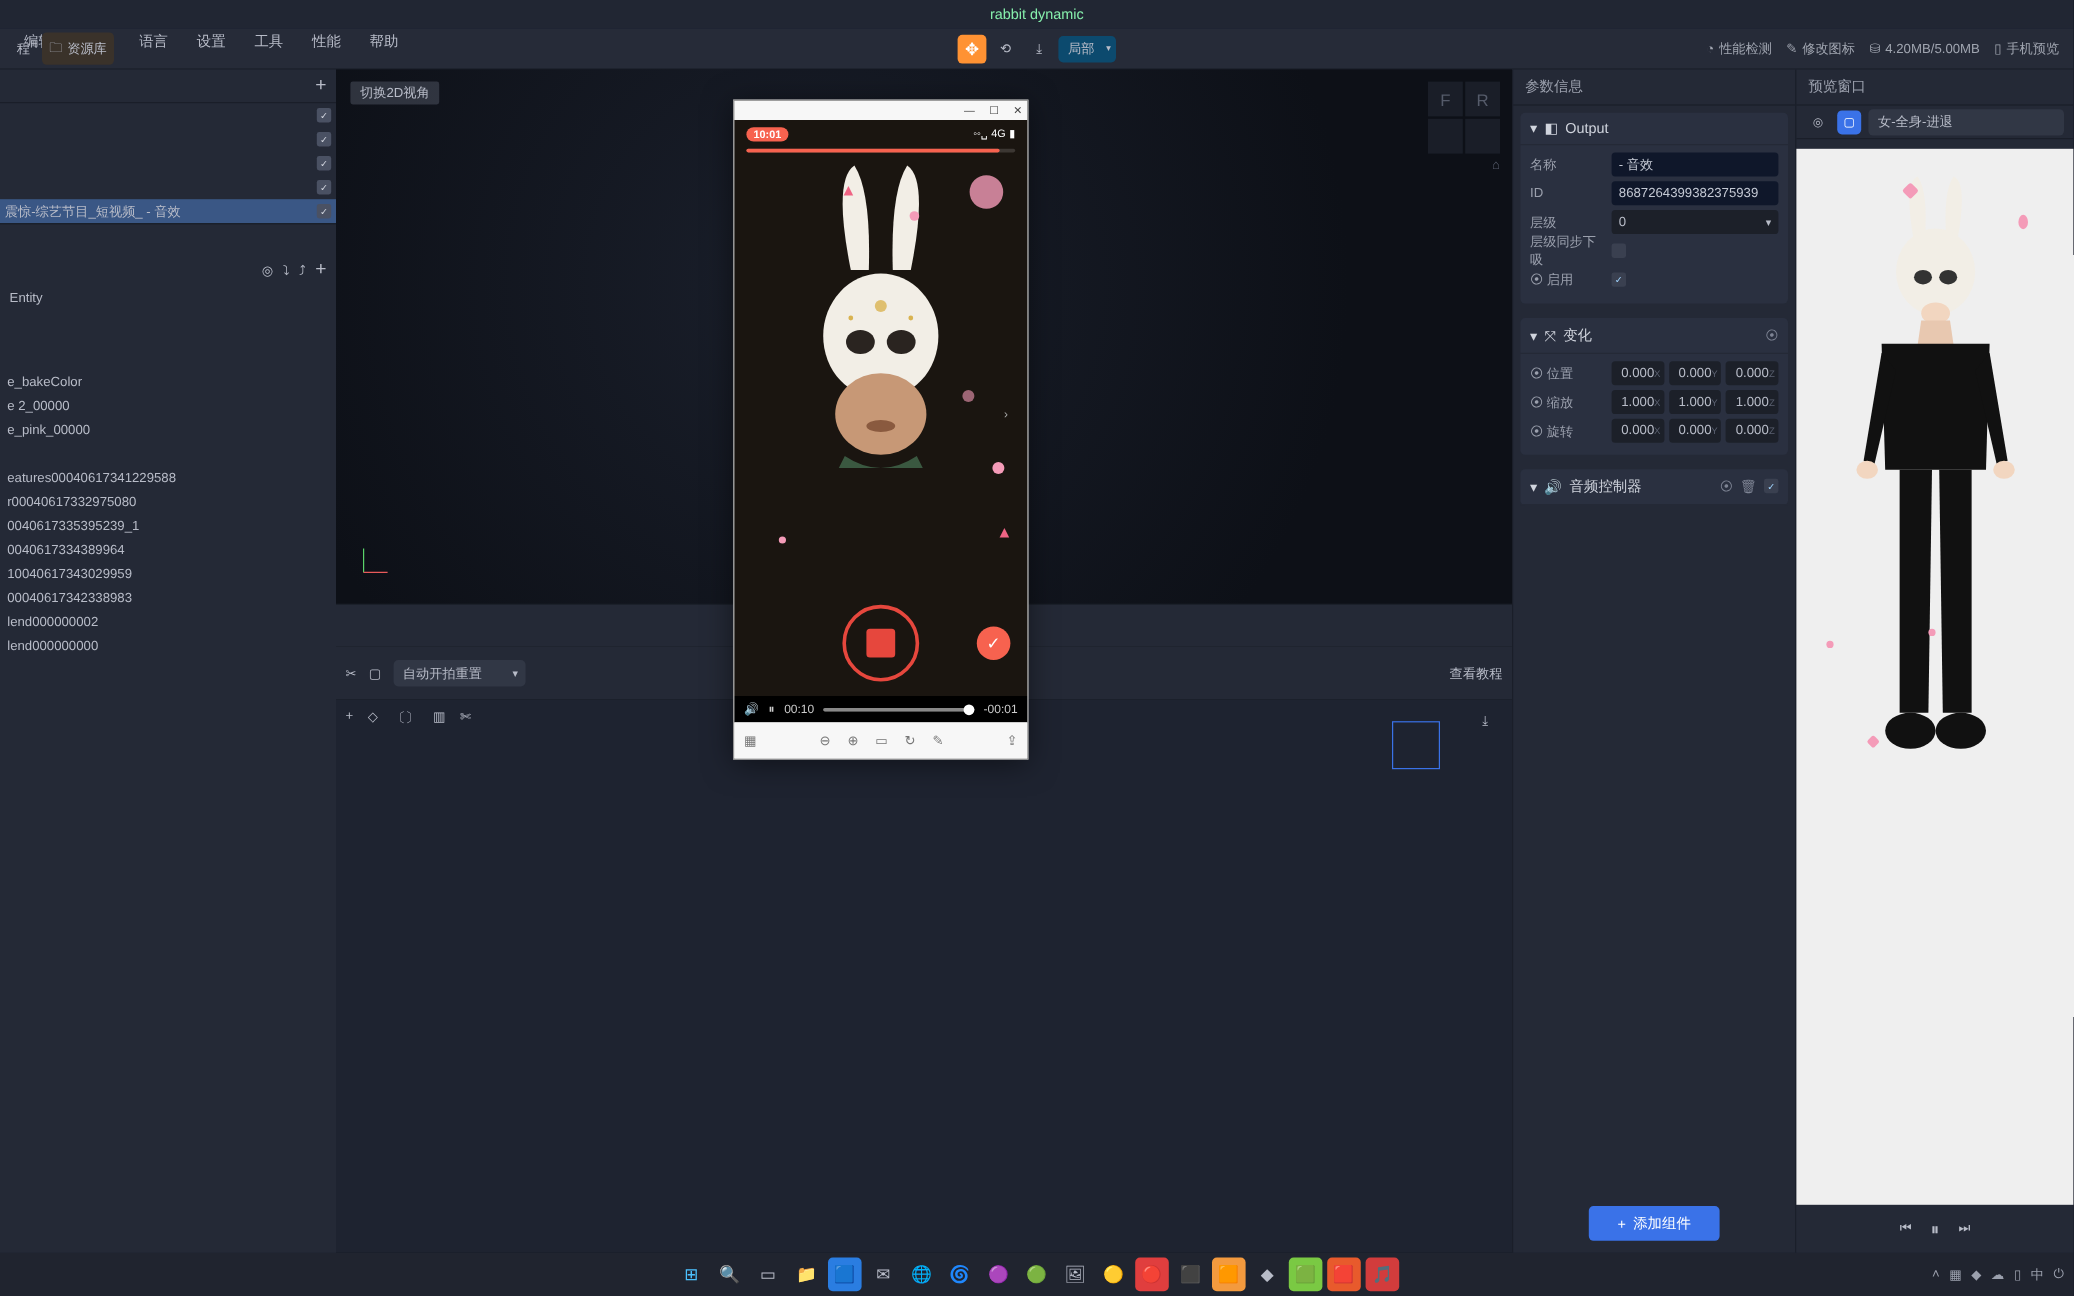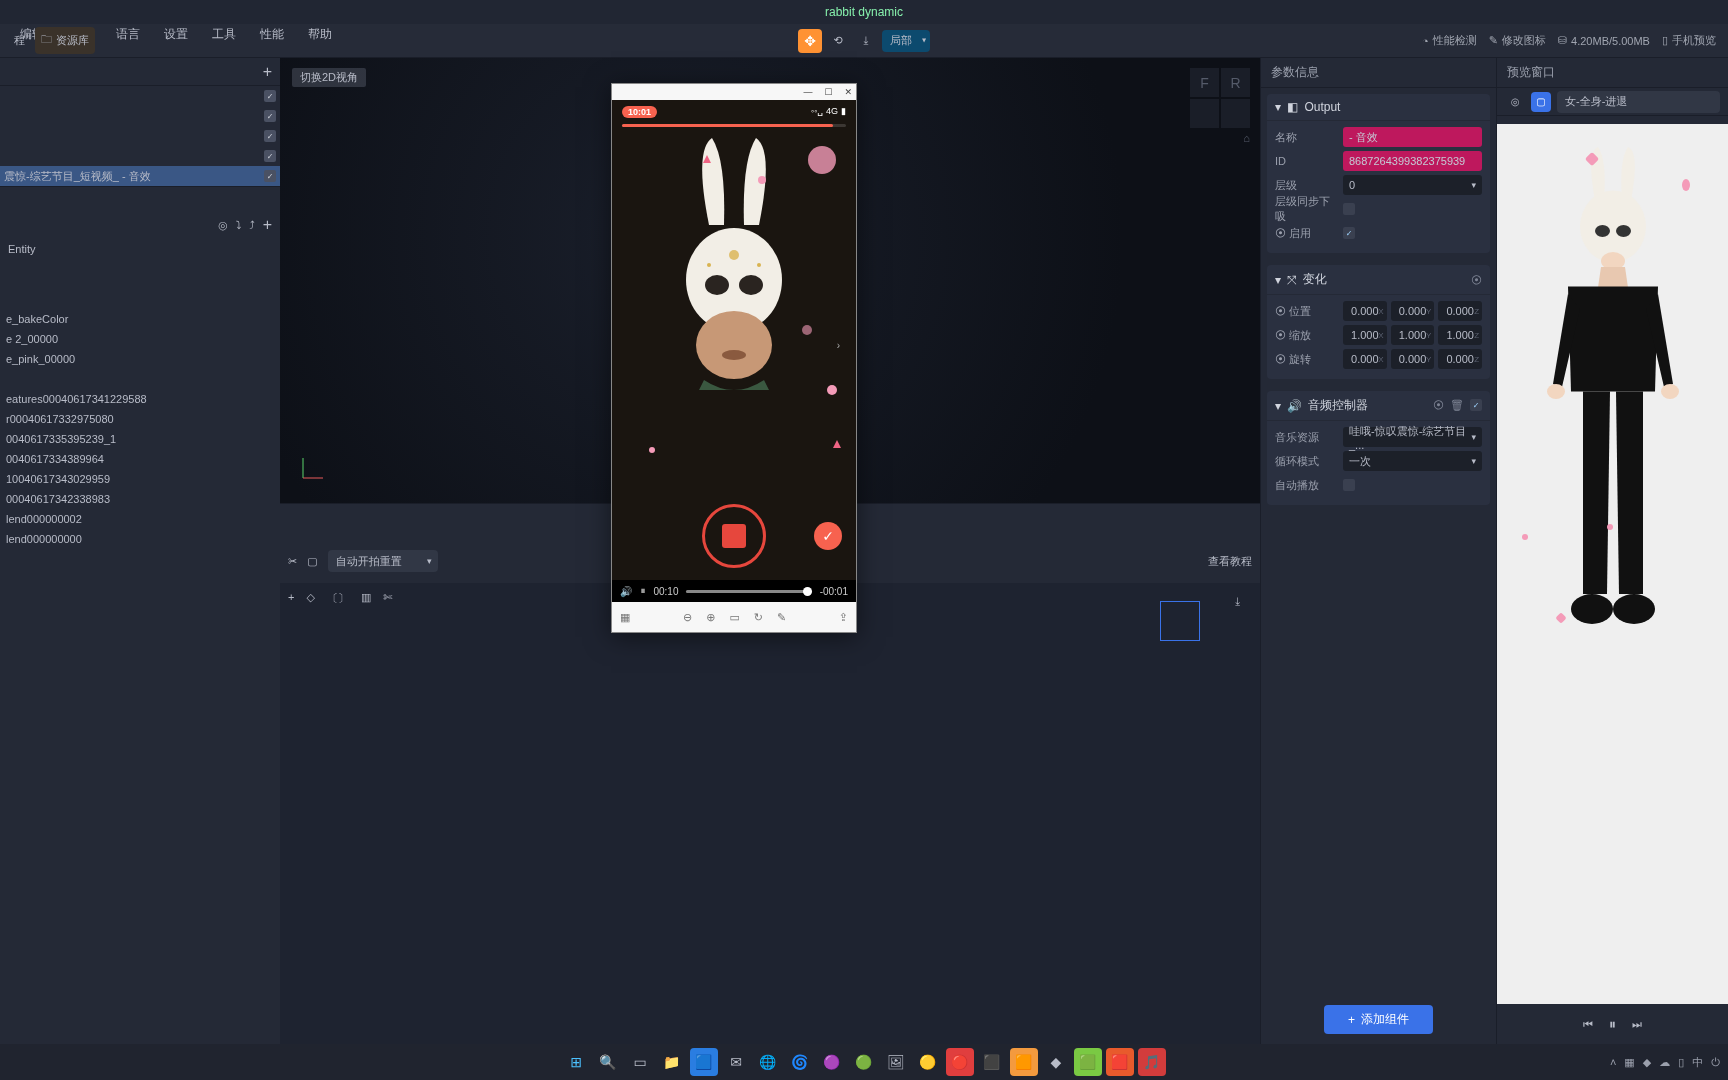--- a/index.html
+++ b/index.html
@@ -53,21 +53,21 @@
 .tl-select::after { content: '▾'; position: absolute; right: 6px; font-size: 9px; }
 
 .right-panel { width: 236px; background: #242936; display: flex; flex-direction: column; border-left: 1px solid #1a1e29; }
 .section-title { padding: 6px 10px; font-size: 12px; color: #9ba0ad; border-bottom: 1px solid #1a1e29; }
 .inspector-section { background: #2a3040; margin: 6px; border-radius: 4px; padding: 0; }
 .sec-head { display: flex; align-items: center; padding: 6px 8px; gap: 6px; font-size: 12px; color: #d0d4dd; border-bottom: 1px solid #242936; }
 .sec-head.just { justify-content: space-between; }
 .sec-body { padding: 4px 8px 8px 8px; }
 .prop-row { display: flex; align-items: center; height: 24px; gap: 8px; }
 .prop-row .lbl { width: 60px; font-size: 11px; color: #9ba0ad; display:flex; align-items:center; gap:3px;}
-.prop-input { flex: 1; background: #be185d; border-radius: 3px; height: 20px; padding: 0 6px; display: flex; align-items: center; font-size: 11px; color: #c4c9d4; }
+.prop-input { flex: 1; background: #0f172a; border-radius: 3px; height: 20px; padding: 0 6px; display: flex; align-items: center; font-size: 11px; color: #c4c9d4; }
 .prop-select { flex: 1; background: #1c2029; border-radius: 3px; height: 20px; padding: 0 6px; display: flex; align-items: center; font-size: 11px; position: relative; }
 .prop-select::after { content: '▾'; position: absolute; right: 6px; font-size: 9px; }
 .num3 { display: flex; gap: 4px; flex: 1; }
 .num3 .n { flex: 1; background: #1c2029; border-radius: 3px; height: 20px; display: flex; align-items: center; justify-content: center; font-size: 11px; position: relative; }
 .num3 .n .ax { position: absolute; right: 3px; font-size: 8px; color: #5a6070; }
 .check { width: 12px; height: 12px; background: #3a4050; border-radius: 2px; display:flex;align-items:center;justify-content:center;font-size:8px;color:#a0d4ff;}
 
 .add-comp { margin: 10px auto; background: #3a72e8; color: #fff; padding: 6px 24px; border-radius: 4px; font-size: 12px; cursor: pointer; display: flex; align-items: center; gap: 6px; }
 
 .preview-panel { width: 232px; background: #242936; border-left: 1px solid #1a1e29; display: flex; flex-direction: column; }
@@ -394,38 +394,20 @@
       <div class="sec-head just">
         <div style="display:flex;gap:6px;align-items:center;">
             <span>▾</span>
             <span>🔊</span>
             <span>音频控制器</span>
           </div>
         <div class="sec-icons">
             <span>⦿</span>
             <span>🗑</span>
             <span class="check">✓</span>
-          </div>
-      </div>
-      <div class="sec-body">
-        <div class="prop-row">
-            <div class="lbl">音乐资源</div>
-            <div class="prop-select">
-              <span>哇哦-惊叹震惊-综艺节目_...</span>
-            </div>
-          </div>
-        <div class="prop-row">
-            <div class="lbl">循环模式</div>
-            <div class="prop-select">
-              <span>一次</span>
-            </div>
-          </div>
-        <div class="prop-row">
-            <div class="lbl">自动播放</div>
-            <div class="check"></div>
           </div>
       </div>
     </div>
 
     <div style="flex:1;"></div>
     <div class="add-comp">
         <span>+</span>
         <span>添加组件</span>
       </div>
   </div>

